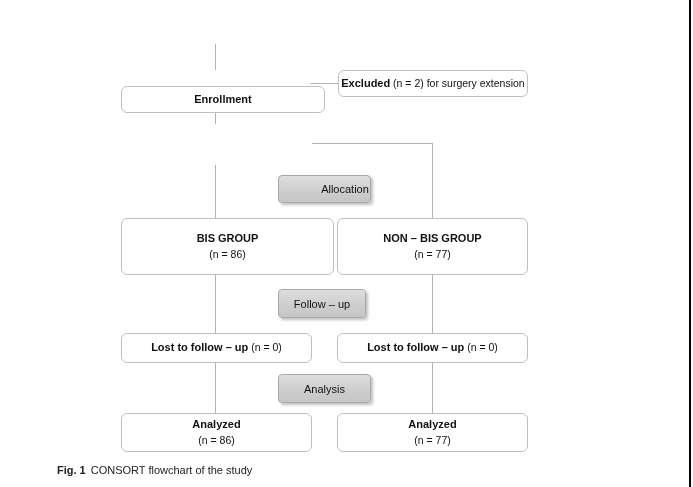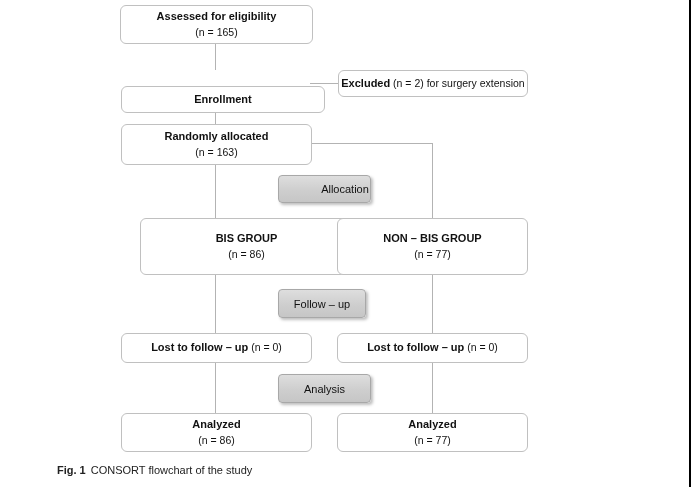--- a/index.html
+++ b/index.html
@@ -65,21 +65,21 @@
     margin-left: 47px;
   }
   .caption .cap-label { font-weight: bold; margin-right: 5px; }
 
   
   #box-assessed       { left: 120px; top: 5px;   width: 193px; height: 39px; }
   #box-enrollment     { left: 121px; top: 86px;  width: 204px; height: 27px; }
   #box-excluded       { left: 338px; top: 70px;  width: 190px; height: 27px; }
   #box-randomized     { left: 121px; top: 124px; width: 191px; height: 41px; }
   #stage-allocation   { left: 278px; top: 175px; width: 93px;  height: 28px; padding-left: 41px; }
-  #box-bis            { left: 121px; top: 218px; width: 213px; height: 57px; margin-left: 19px; }
+  #box-bis            { left: 121px; top: 218px; width: 213px; height: 57px; }
   #box-nonbis         { left: 337px; top: 218px; width: 191px; height: 57px; }
   #stage-followup     { left: 278px; top: 289px; width: 88px;  height: 29px; }
   #box-lost-left      { left: 121px; top: 333px; width: 191px; height: 30px; }
   #box-lost-right     { left: 337px; top: 333px; width: 191px; height: 30px; }
   #stage-analysis     { left: 278px; top: 374px; width: 93px;  height: 29px; }
   #box-analyzed-left  { left: 121px; top: 413px; width: 191px; height: 39px; }
   #box-analyzed-right { left: 337px; top: 413px; width: 191px; height: 39px; }
 
   #ln-assessed-enrollment  { left: 215px; top: 44px;  height: 26px; }
   #ln-enrollment-excluded  { left: 310px; top: 83px;  width: 28px; }
@@ -101,37 +101,29 @@
   <div class="hline" id="ln-enrollment-excluded"></div>
   <div class="vline" id="ln-enrollment-randomized"></div>
   <div class="vline" id="ln-randomized-bis"></div>
   <div class="hline" id="ln-randomized-right"></div>
   <div class="vline" id="ln-right-nonbis"></div>
   <div class="vline" id="ln-bis-lost"></div>
   <div class="vline" id="ln-nonbis-lost"></div>
   <div class="vline" id="ln-lostleft-analyzed"></div>
   <div class="vline" id="ln-lostright-analyzed"></div>
 
-  <div class="node" id="box-assessed">
-    <span class="title">Assessed for eligibility</span>
-    <span class="subtitle">(n = 165)</span>
-  </div>
 
   <div class="node" id="box-enrollment">
     <span class="title">Enrollment</span>
   </div>
 
   <div class="node" id="box-excluded">
     <span class="mixedline"><span class="b">Excluded</span><span> (n = 2) for surgery extension</span></span>
   </div>
 
-  <div class="node" id="box-randomized">
-    <span class="title">Randomly allocated</span>
-    <span class="subtitle">(n = 163)</span>
-  </div>
 
   <div class="stage" id="stage-allocation">
     <span>Allocation</span>
   </div>
 
   <div class="node" id="box-bis">
     <span class="title">BIS GROUP</span>
     <span class="subtitle">(n = 86)</span>
   </div>
 

